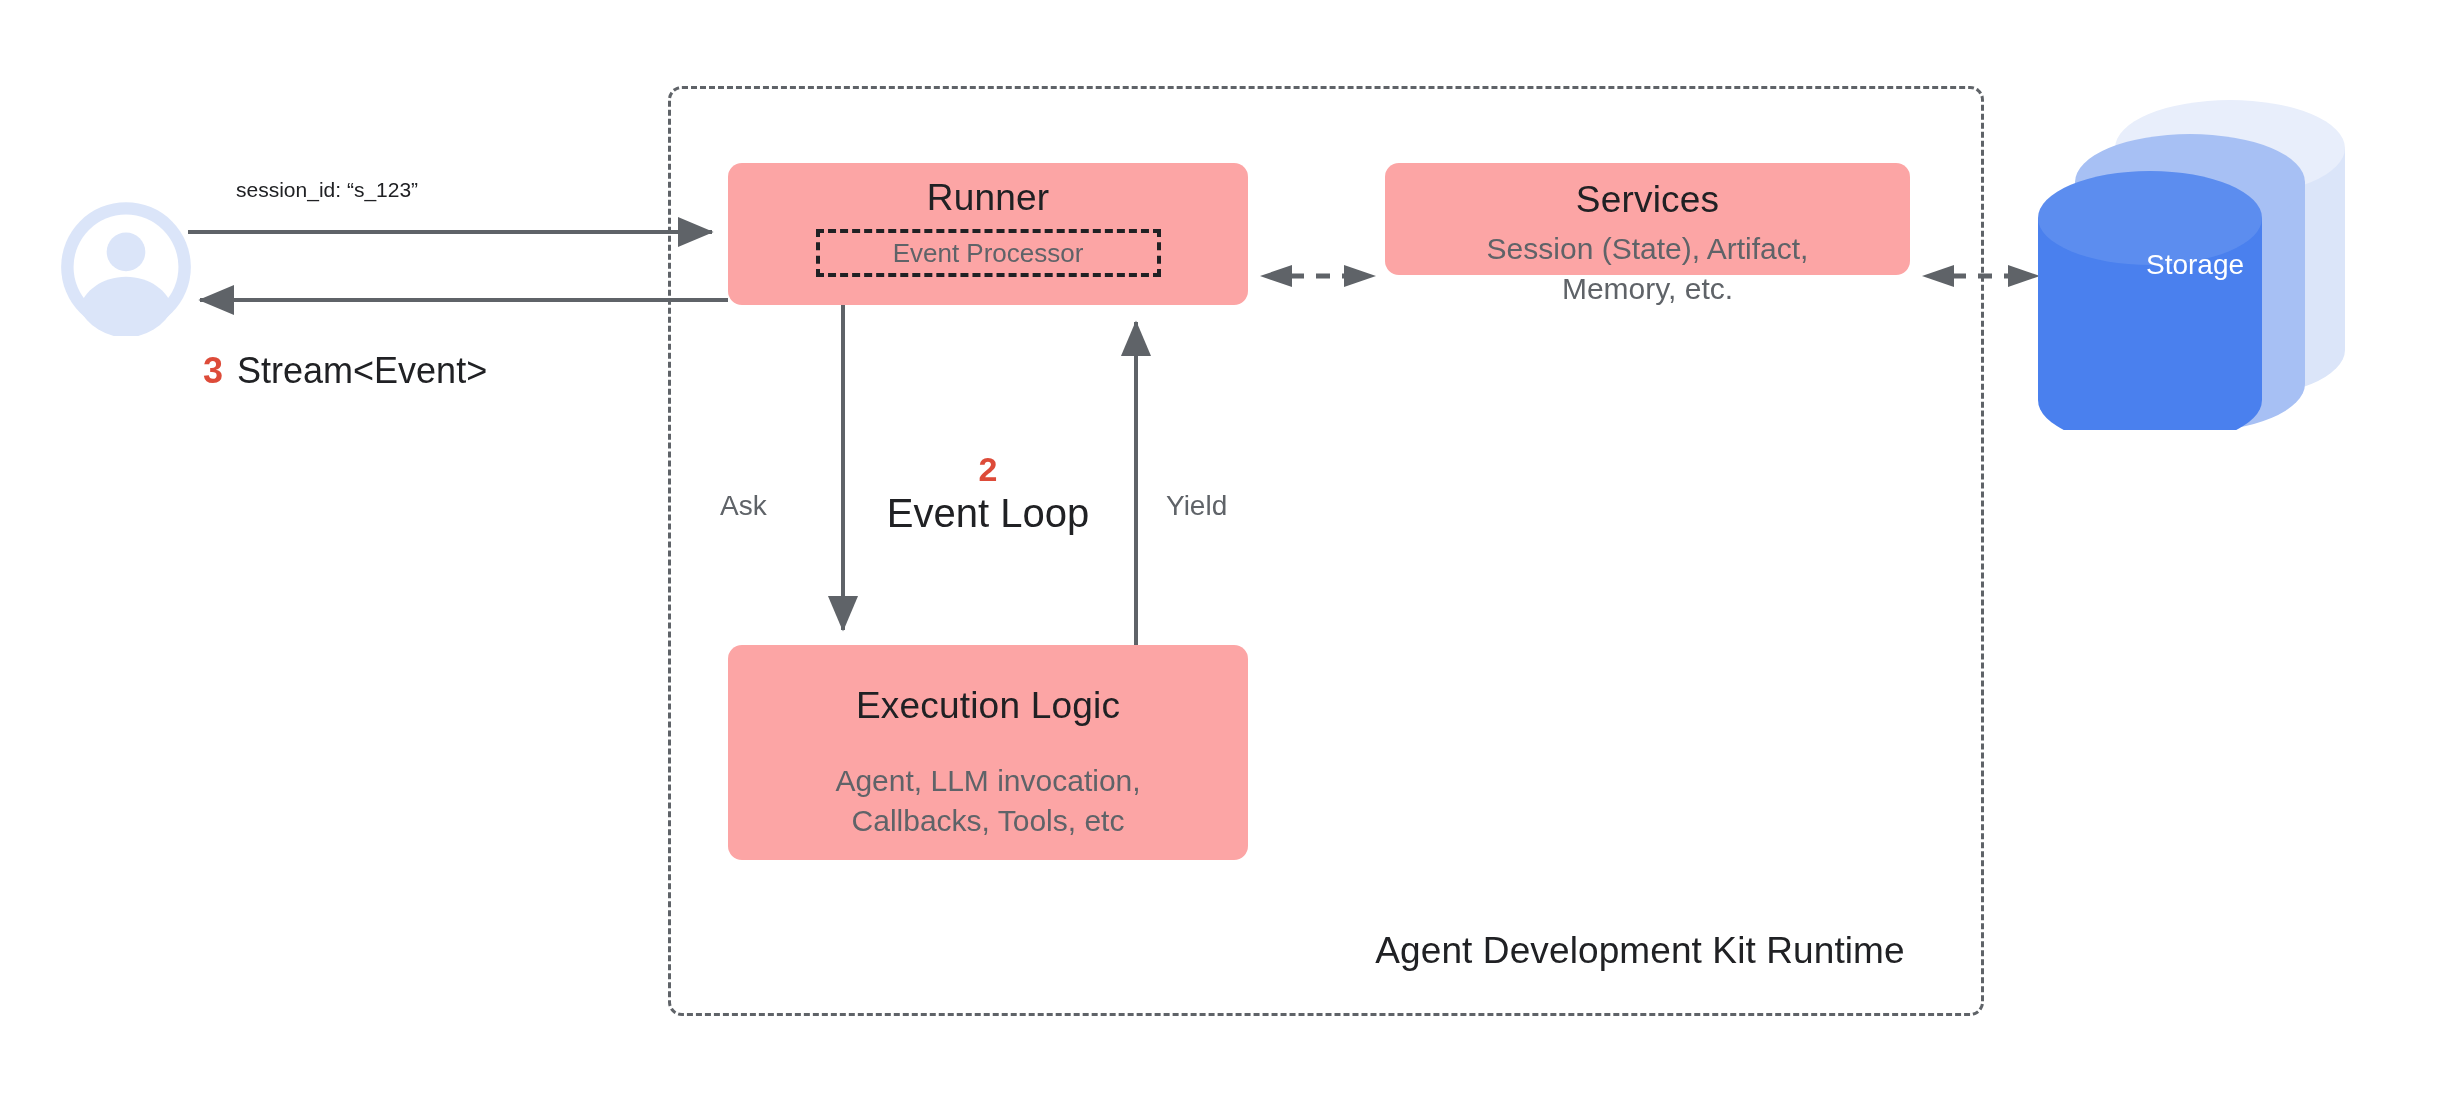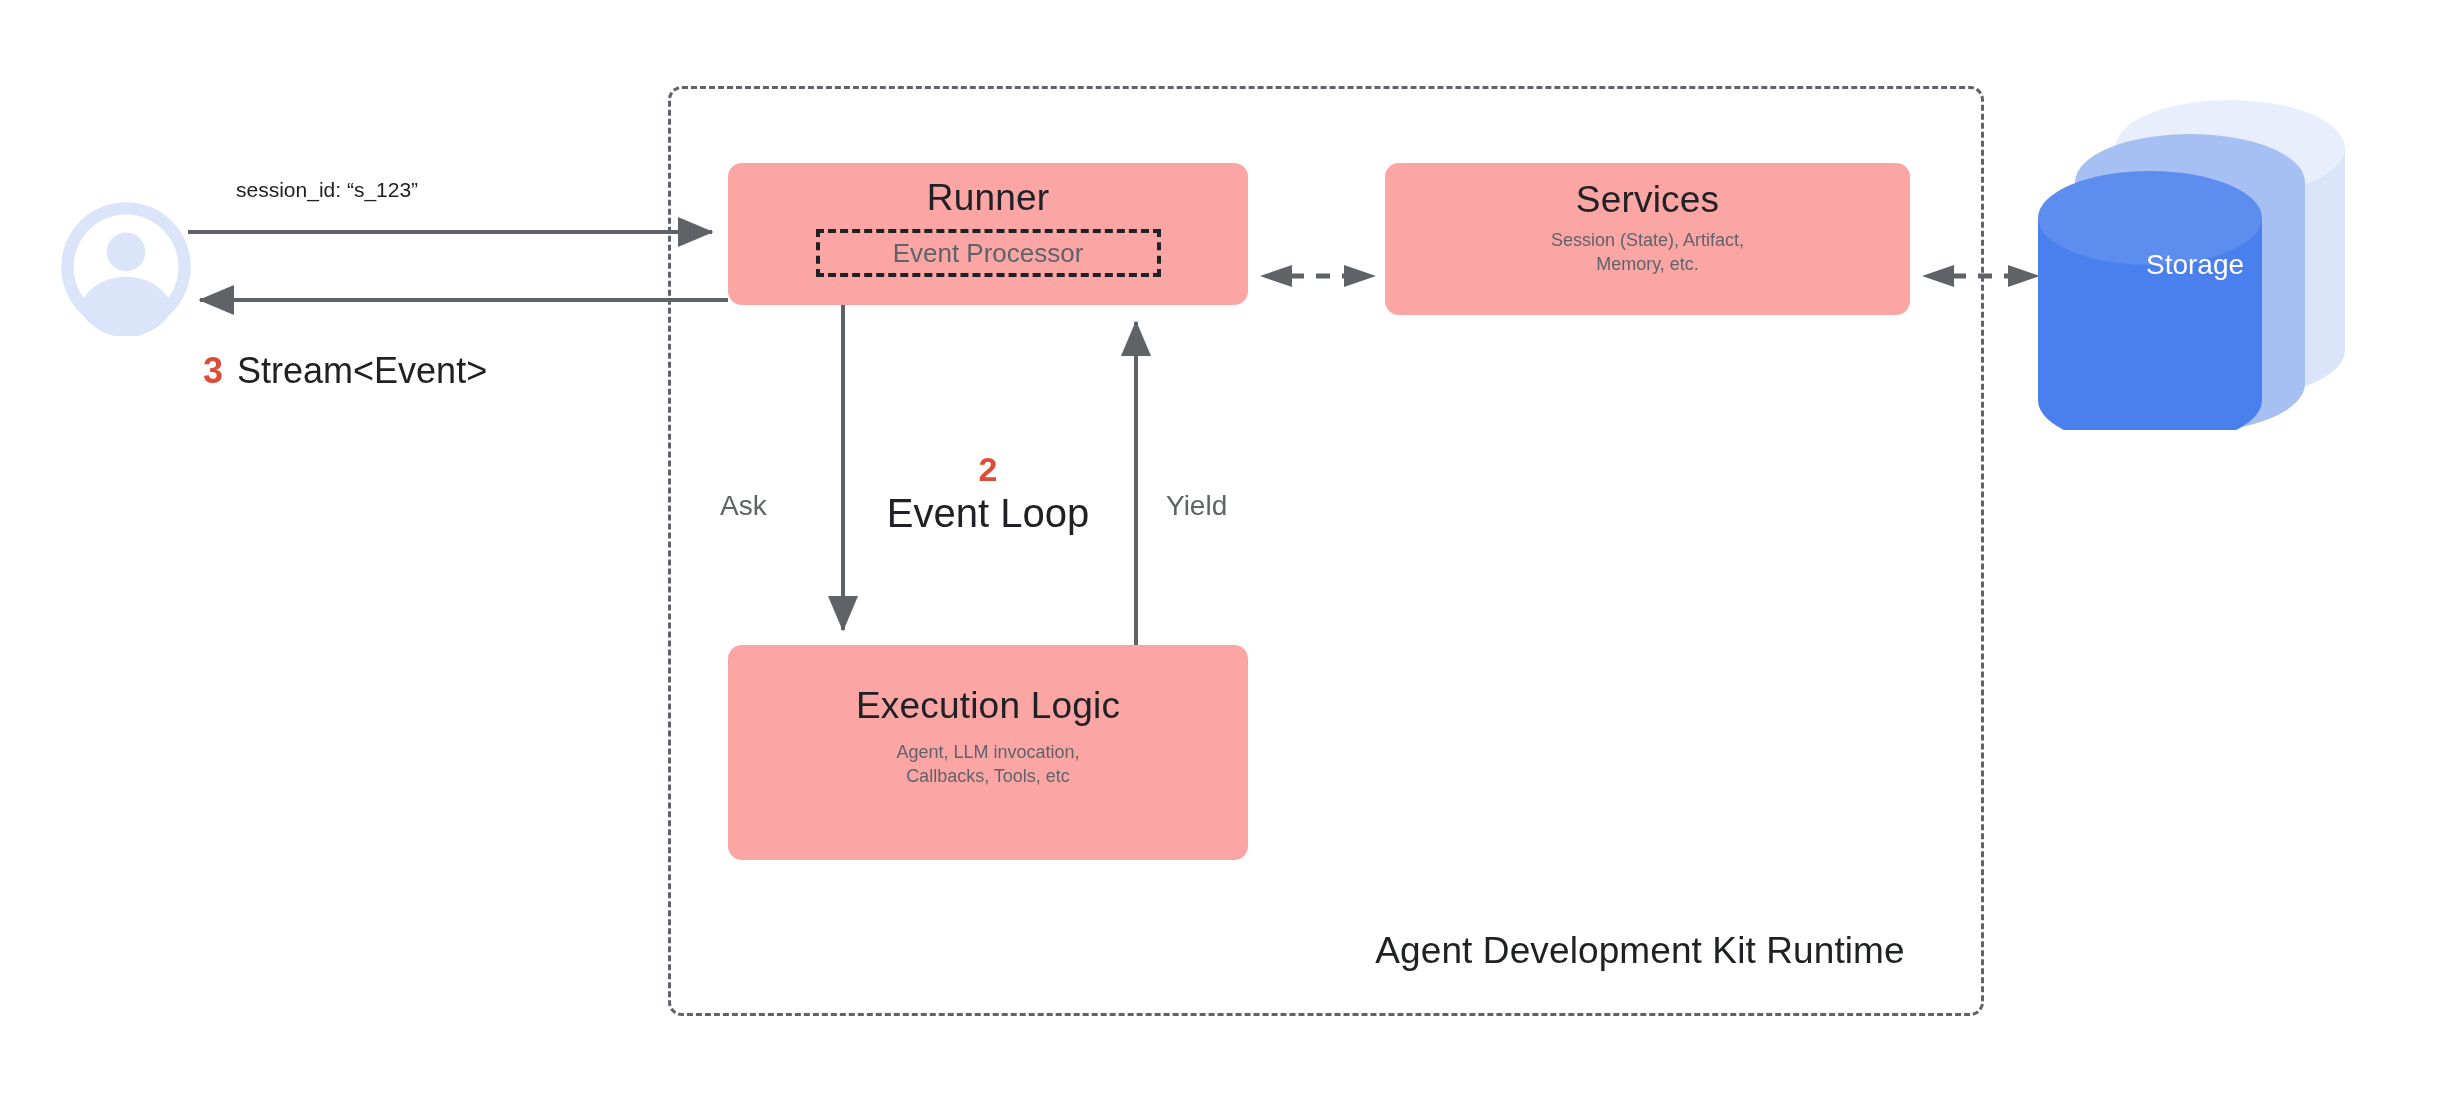--- a/index.html
+++ b/index.html
@@ -51,21 +51,21 @@
     flex-direction: column;
     align-items: center;
   }
   .node-title {
     font-size: 37px;
     color: #202124;
     letter-spacing: 0.2px;
     white-space: nowrap;
   }
   .node-sub {
-    font-size: 18px;
+    font-size: 30px;
     color: #5f6368;
     line-height: 1.32;
     text-align: center;
     white-space: pre-line;
   }
 
   #runner-box {
     left: 728px; top: 163px;
     width: 520px; height: 142px;
     padding-top: 14px;
@@ -82,31 +82,31 @@
     background: transparent;
   }
   #event-processor-label {
     font-size: 26px;
     color: #5f6368;
     white-space: nowrap;
   }
 
   #services-box {
     left: 1385px; top: 163px;
-    width: 525px; height: 152px;
+    width: 525px; height: 112px;
     padding-top: 16px;
   }
   #services-sub { margin-top: 8px; }
 
   #execution-box {
     left: 728px; top: 645px;
     width: 520px; height: 215px;
     padding-top: 40px;
   }
-  #execution-sub { margin-top: 14px; }
+  #execution-sub { margin-top: 34px; }
 
   
   #user-avatar {
     left: 57px; top: 198px;
     width: 138px; height: 138px;
   }
 
   
   #storage-group {
     left: 2030px; top: 100px;

